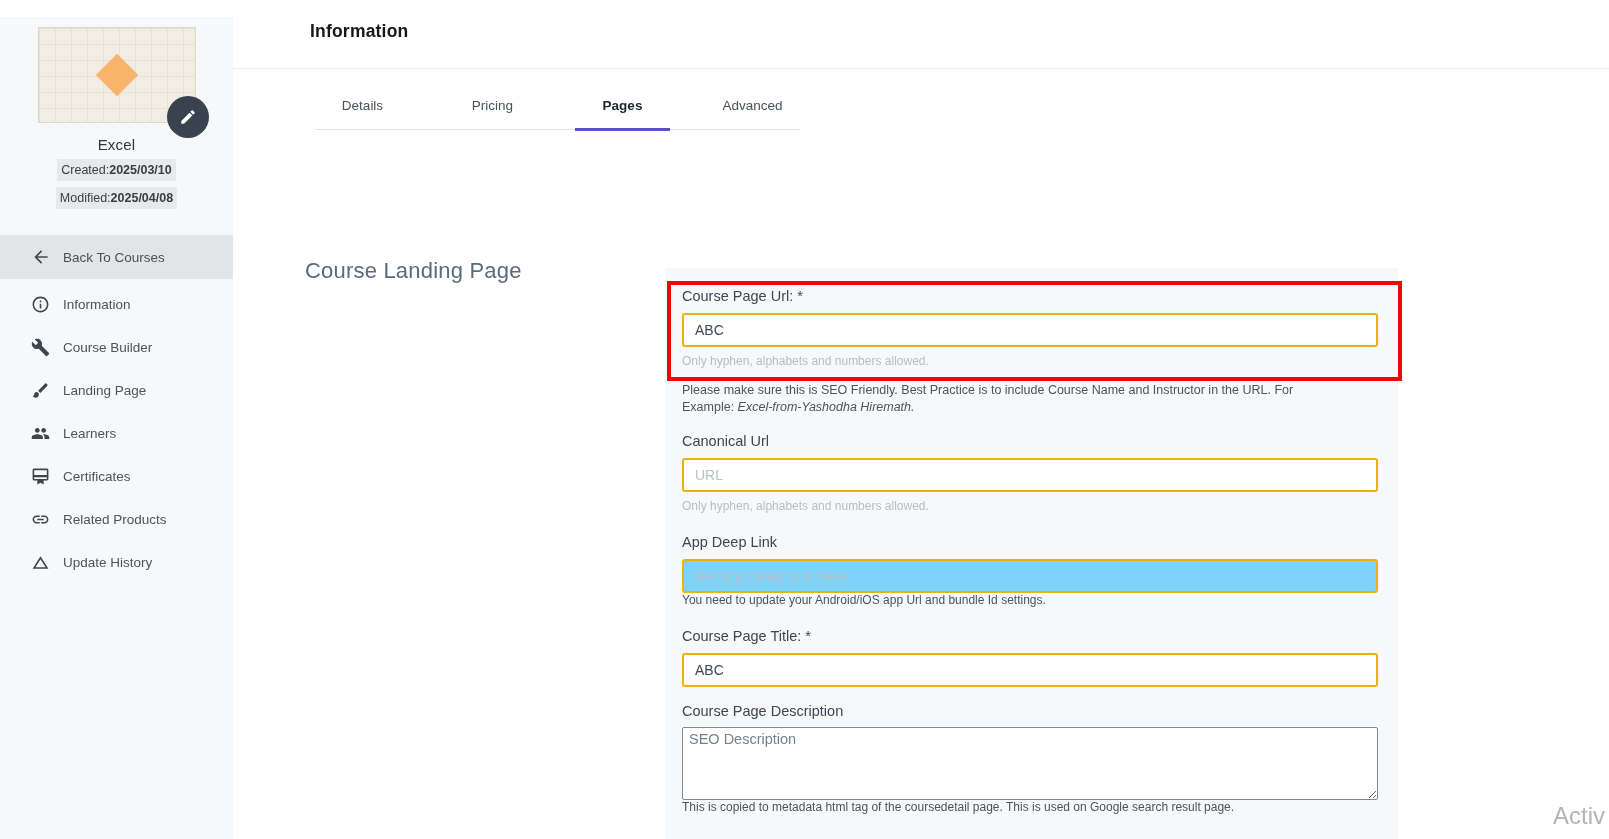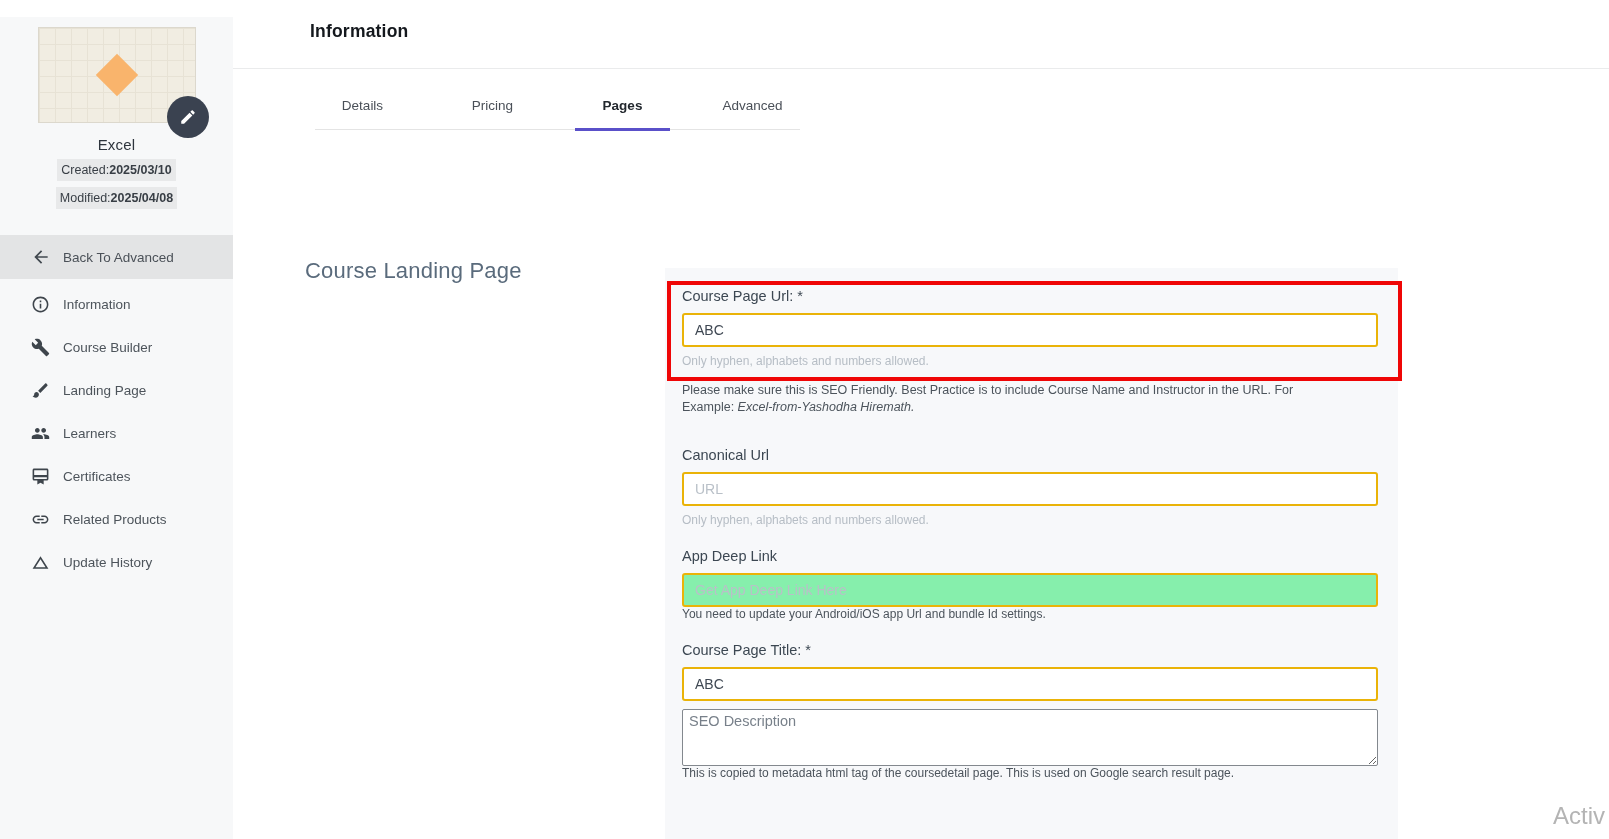--- a/index.html
+++ b/index.html
@@ -55,28 +55,28 @@
 
   
   .panel { position:absolute; left:432px; top:268px; width:733px; height:600px;
     background:#f7f8fa; padding:20px 20px 0 17px; }
   .f-label { font-size:14.5px; color:#3c4752; }
   .f-input { display:block; width:100%; height:34px; margin-top:9px;
     border:2px solid #eab308; border-radius:3px; background:#fff;
     padding:0 11px; font-size:14px; color:#3f4853;
     font-family:"Liberation Sans", sans-serif; }
   .f-input::placeholder { color:#b9c0c8; }
-  .f-input.dim { background:#86efac; }
+  .f-input.dim { background:#7dd3fc; }
   .helper-light { margin-top:7px; font-size:12px; color:#b6bdc5; }
   .helper-dark { font-size:12px; color:#4c545c; }
   .seo-note { margin-top:14px; width:652px; font-size:12.5px; line-height:16.5px;
     color:#4c545c; }
   .seo-note i { font-style:italic; }
-  .mt-18 { margin-top:32px; } .mt-21 { margin-top:21px; } .mt-16 { margin-top:16px; }
-  .f-textarea { display:block; width:100%; height:57px; margin-top:8px;
+  .mt-18 { margin-top:18px; } .mt-21 { margin-top:21px; } .mt-16 { margin-top:16px; }
+  .f-textarea { display:block; width:100%; height:73px; margin-top:8px;
     border:1px solid #83888e; border-radius:2px; background:#fff;
     padding:3px 6px; font-size:14.5px; color:#525a63; resize:both;
     font-family:"Liberation Sans", sans-serif; }
   .f-textarea::placeholder { color:#78808a; }
 
   
   .red-box { position:absolute; left:434px; top:281px; width:735px; height:100px;
     border:4px solid #ef0606; pointer-events:none; z-index:5; }
 
   .watermark { position:absolute; left:1320px; top:802px; font-size:24px;
@@ -99,21 +99,21 @@
     </button>
   </div>
   <div class="course-title">Excel</div>
   <span class="badge"><span>Created:</span><b>2025/03/10</b></span>
   <span class="badge"><span>Modified:</span><b>2025/04/08</b></span>
 
   <div class="back-row">
     <svg viewBox="0 0 24 24">
         <path d="M20 11H7.83l5.59-5.59L12 4l-8 8 8 8 1.41-1.41L7.83 13H20v-2z"></path>
       </svg>
-    <span>Back To Advanced</span>
+    <span>Back To Courses</span>
   </div>
 
   <div class="nav-list">
     <div class="nav-item">
       <svg viewBox="0 0 24 24">
           <path d="M11 7h2v2h-2zm0 4h2v6h-2zm1-9C6.48 2 2 6.48 2 12s4.48 10 10 10 10-4.48 10-10S17.52 2 12 2zm0 18c-4.41 0-8-3.59-8-8s3.59-8 8-8 8 3.59 8 8-3.59 8-8 8z"></path>
         </svg>
       <span>Information</span>
     </div>
     <div class="nav-item">
@@ -180,20 +180,21 @@
     <input class="f-input" type="text" placeholder="URL" style="">
     <div class="helper-light">Only hyphen, alphabets and numbers allowed.</div>
 
     <div class="f-label mt-21">App Deep Link</div>
     <input class="f-input dim" type="text" placeholder="Get App Deep Link Here" style="">
     <div class="helper-dark">You need to update your Android/iOS app Url and bundle Id settings.</div>
 
     <div class="f-label mt-21">Course Page Title: *</div>
     <input class="f-input" type="text" value="ABC" style="">
 
+    <div class="f-label mt-16">Course Page Description</div>
     <textarea class="f-textarea" placeholder="SEO Description" style=""></textarea>
     <div class="helper-dark">This is copied to metadata html tag of the coursedetail page. This is used on Google search result page.</div>
   </div>
 
   <div class="red-box"></div>
 
   <div class="watermark">Activ</div>
 </div>
 
 </body></html>

